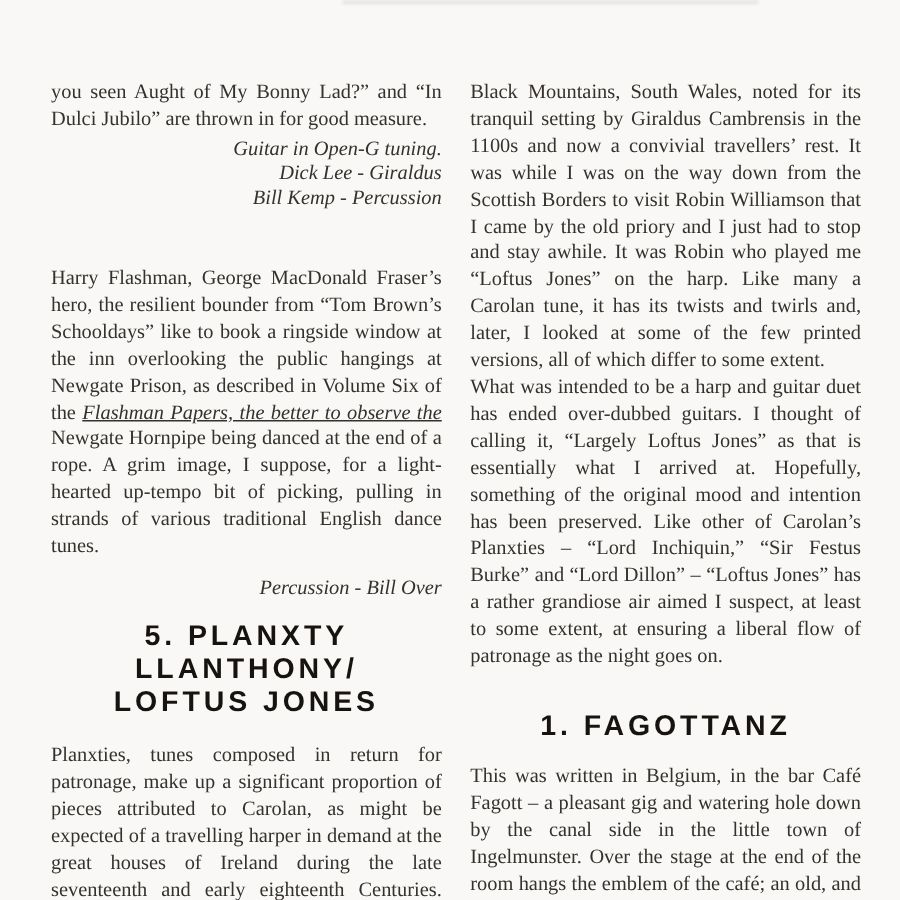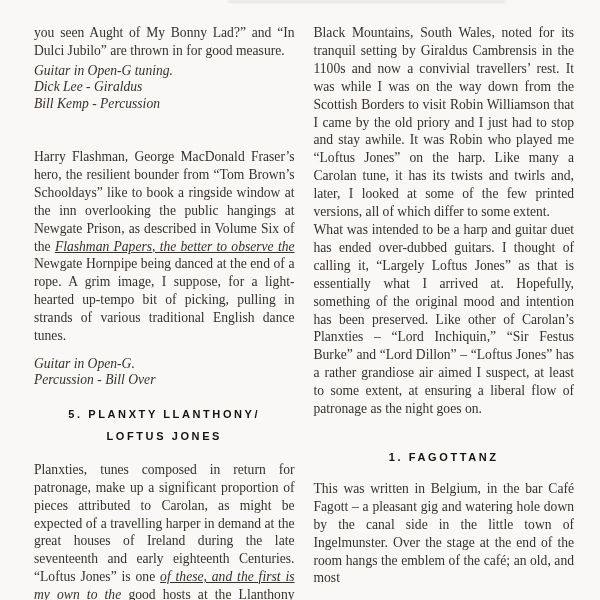--- a/index.html
+++ b/index.html
@@ -18,43 +18,44 @@
   }
   .page{
     position:absolute;top:24px;left:34px;right:26px;bottom:0;
     display:flex;
     gap:19px;
   }
   .col{
     width:261px;
     font-size:13.6px;
     line-height:17.9px;
+    margin-top:28px;
   }
   .para{
     margin:0;
     text-align:justify;
     text-justify:inter-word;
   }
   .para em{font-style:italic;text-decoration:underline;}
   .credits{
     margin:3px 0 0 0;
-    text-align:left;
+    text-align:right;
     font-style:italic;
     line-height:16.4px;
   }
   .credit-line{display:block;}
   .gap-lg{height:36px;}
   .gap-md{height:14px;}
   .gap-sm{height:8px;}
   .track-heading{
     margin:0;
     text-align:center;
     font-family:"Liberation Sans", sans-serif;
     font-weight:700;
-    font-size:11px;
+    font-size:19px;
     letter-spacing:2.6px;
     line-height:22px;
     color:#17140f;
   }
   .heading-line{display:block;}
 </style>
 </head>
 <body>
 
 <div class="scan-smudge"></div>
@@ -70,21 +71,20 @@
       <span class="credit-line">Bill Kemp - Percussion</span>
     </div>
 
     <div class="gap-lg"></div>
 
     <p class="para"><span>Harry Flashman, George MacDonald Fraser’s hero, the resilient bounder from “Tom Brown’s Schooldays” like to book a ringside window at the inn overlooking the public hangings at Newgate Prison, as described in Volume Six of the </span><em>Flashman Papers, the better to observe the </em><span>Newgate Hornpipe being danced at the end of a rope. A grim image, I suppose, for a light-hearted up-tempo bit of picking, pulling in strands of various traditional English dance tunes.</span></p>
 
     <div class="gap-sm"></div>
 
     <div class="credits">
-      <span class="credit-line">Guitar in Open-G.</span>
       <span class="credit-line">Percussion - Bill Over</span>
     </div>
 
     <div class="gap-md"></div>
 
     <h2 class="track-heading">
       <span class="heading-line">5. PLANXTY LLANTHONY/</span>
       <span class="heading-line">LOFTUS JONES</span>
     </h2>
 

